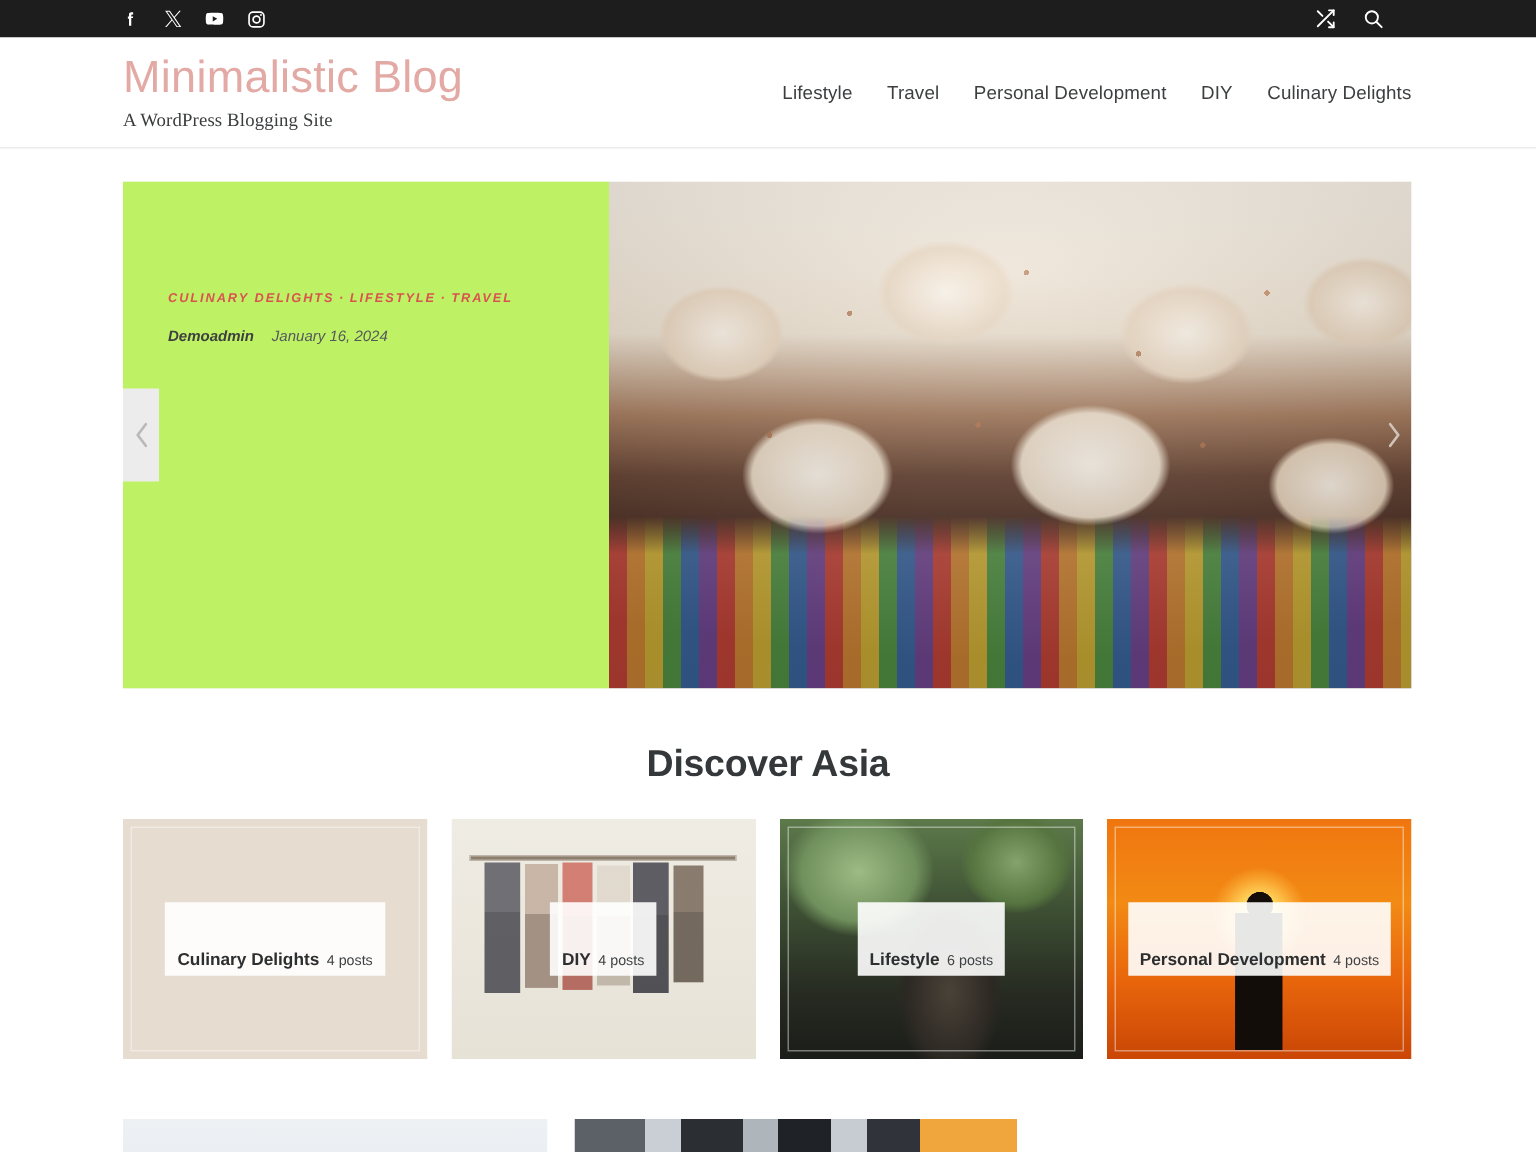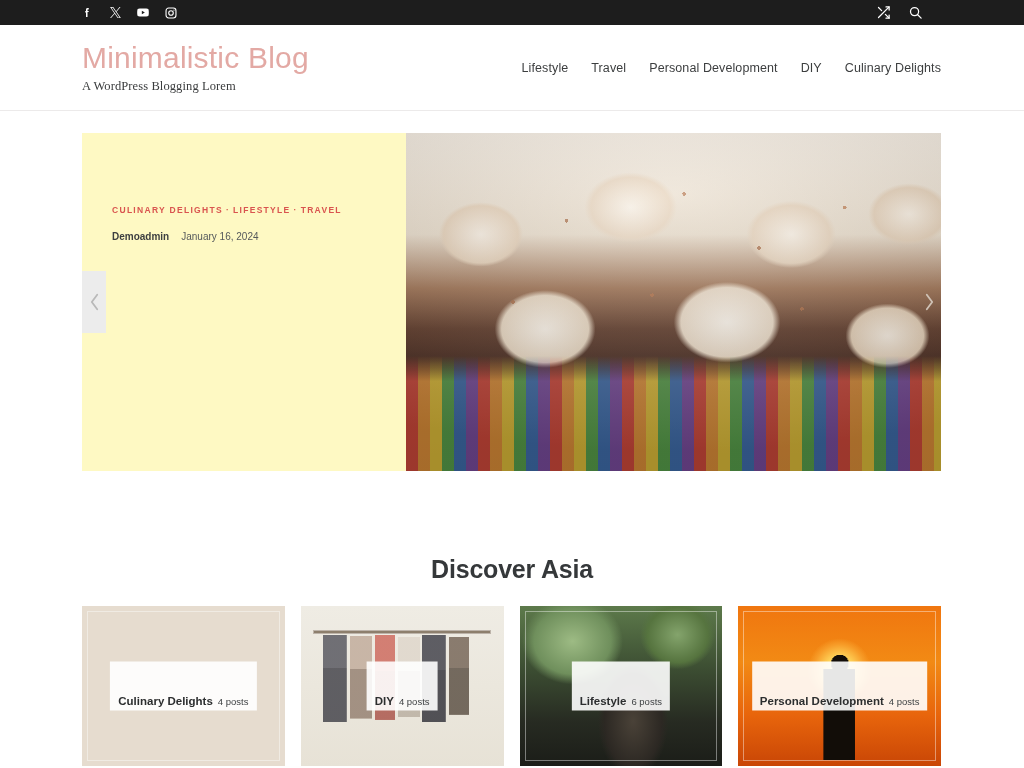--- a/index.html
+++ b/index.html
@@ -24,21 +24,21 @@
     width: 14px; height: 14px;
     display: flex; align-items: center; justify-content: center;
     color: #ffffff;
   }
   .social-ico svg { display: block; }
   .topbar-right { margin-left: auto; display: flex; align-items: center; gap: 17px; padding-right: 83px; }
   .topbar-right .social-ico { width: 15px; height: 15px; }
 
   
   .masthead {
-    height: 86px;
+    height: 74px;
     background: #fff;
     border-bottom: 1px solid #eceaea;
     display: flex;
     align-items: center;
     padding: 0 83px 0 82px;
   }
   .brand-block { display: flex; flex-direction: column; justify-content: center; }
   .site-title {
     font-size: 30px;
     font-weight: 300;
@@ -68,21 +68,22 @@
     position: relative;
     display: flex;
     height: 338px;
     background: #f2f2f2;
     overflow: hidden;
   }
   .hero-text {
     width: 324px;
     flex: 0 0 324px;
     padding: 72px 30px 0 30px;
-    background: #fef9c3;
+    background: #bef264;
+    font-style: italic;
   }
   .hero-cats {
     font-size: 8.5px;
     font-weight: bold;
     letter-spacing: 1.3px;
     color: #d9544f;
     text-transform: uppercase;
     margin-bottom: 13px;
   }
   .hero-cats .sep { color: #d9544f; margin: 0 3px; }
@@ -171,21 +172,20 @@
   
   .section-head {
     text-align: center;
     padding: 36px 0 22px;
   }
   .section-title {
     font-size: 25px;
     font-weight: bold;
     color: #35383a;
     letter-spacing: -.2px;
-    margin-top: 48px;
   }
   .cat-grid {
     display: grid;
     grid-template-columns: repeat(4, 1fr);
     gap: 16px;
     padding: 0 83px 0 82px;
   }
   .cat-card {
     position: relative;
     height: 160px;
@@ -334,21 +334,21 @@
           <circle cx="10.5" cy="10.5" r="6.5"></circle>
           <path d="M15.5 15.5 21 21"></path>
         </svg>
     </span>
   </div>
 </div>
 
 <header class="masthead">
   <div class="brand-block">
     <div class="site-title">Minimalistic Blog</div>
-    <div class="site-tagline">A WordPress Blogging Lorem</div>
+    <div class="site-tagline">A WordPress Blogging Site</div>
   </div>
   <nav class="mainnav">
     <span class="nav-link">Lifestyle</span>
     <span class="nav-link">Travel</span>
     <span class="nav-link">Personal Development</span>
     <span class="nav-link">DIY</span>
     <span class="nav-link">Culinary Delights</span>
   </nav>
 </header>
 

